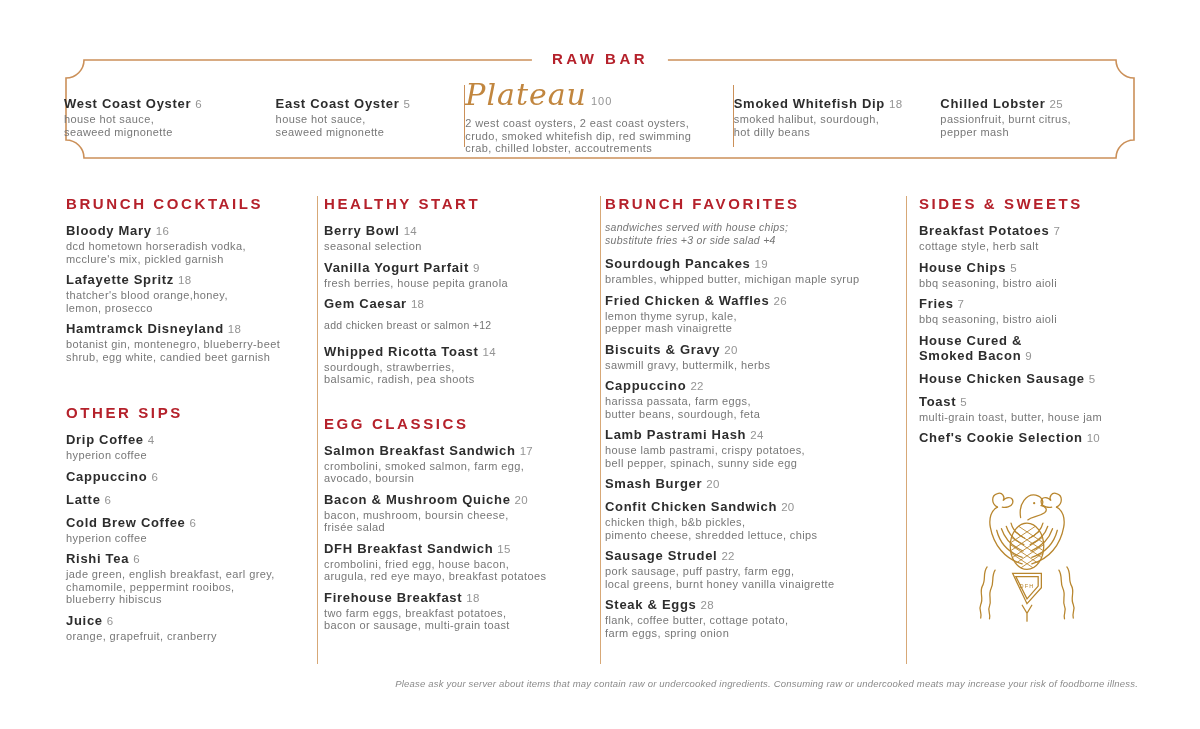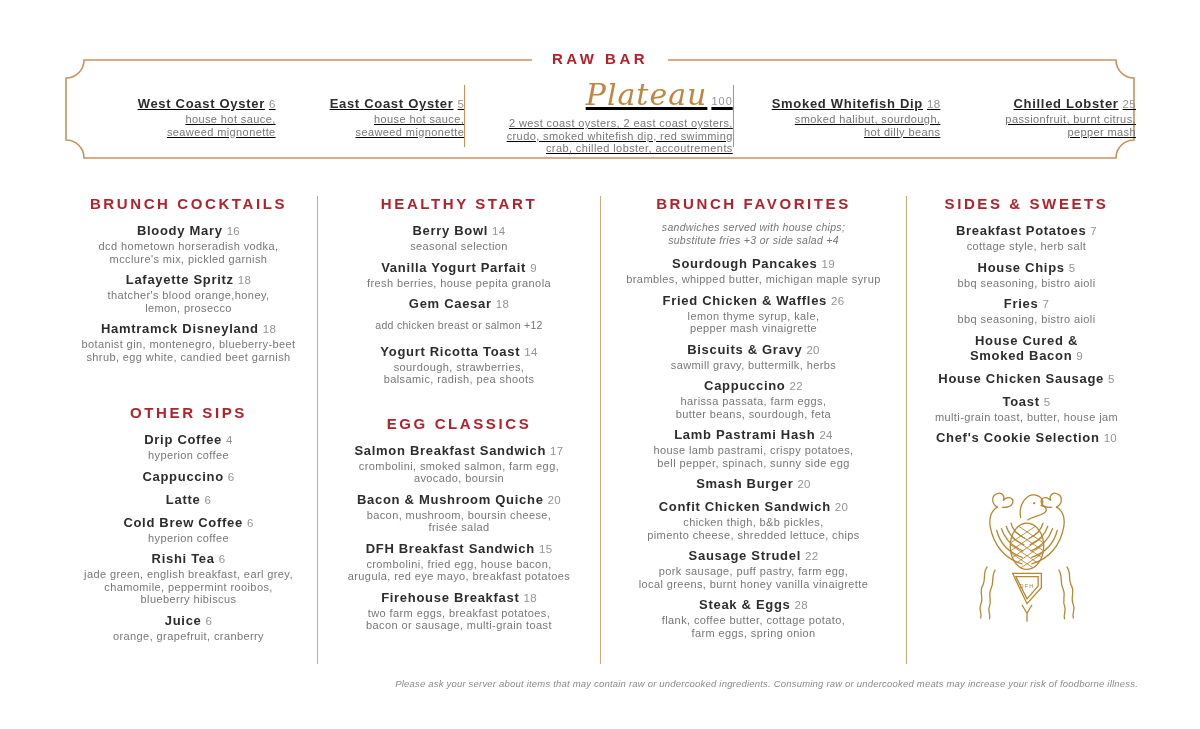--- a/index.html
+++ b/index.html
@@ -6,42 +6,42 @@
     font-family:"Liberation Sans", sans-serif;-webkit-font-smoothing:antialiased;}
   .page{position:relative;width:1200px;height:594px;background:#fff;}
 
   
   .rawbar{position:absolute;left:64px;top:58px;width:1072px;height:102px;}
   .rawbar .frame{position:absolute;left:0;top:0;width:100%;height:100%;}
   .rawbar-title{position:absolute;left:50%;top:0;transform:translate(-50%,-50%);
     background:#fff;padding:0 20px;color:#b5212b;font-weight:bold;font-size:15px;
     letter-spacing:3.5px;white-space:nowrap;}
   .rb-cells{position:absolute;left:0;top:0;width:100%;height:100%;display:flex;align-items:flex-start;}
-  .rb-cell{text-align:right;padding-top:38px;box-sizing:border-box;text-decoration:underline;}
+  .rb-cell{text-align:left;padding-top:38px;box-sizing:border-box;}
   .rb-c1{width:212px;}.rb-c2{width:189px;}
   .rb-c3{width:268px;padding-top:22px;}
   .rb-c4{width:207px;}.rb-c5{width:196px;}
   .rb-div{width:1px;height:62px;background:#cb9059;margin-top:27px;flex-shrink:0;}
   .plateau-name{font-family:"DejaVu Serif", serif;font-style:italic;font-size:30px;
     color:#c1863f;line-height:30px;letter-spacing:1px;}
   .plateau-price{font-size:11px;color:#949494;font-style:normal;
     font-family:"Liberation Sans", sans-serif;margin-left:4px;letter-spacing:1px;}
 
   
   .iname{font-size:13px;line-height:15px;font-weight:bold;color:#2d2d2d;
     letter-spacing:0.7px;white-space:pre-line;}
   .pr{font-size:11.5px;color:#949494;font-weight:normal;letter-spacing:0.3px;margin-left:4px;}
   .idesc{font-size:11px;line-height:12.5px;color:#777777;letter-spacing:0.4px;
     white-space:pre-line;margin-top:1px;}
   .item{margin-bottom:7px;}
 
   
   .menugrid{position:absolute;left:60px;top:196px;width:1080px;display:flex;align-items:stretch;}
   .vdiv{width:1px;background:#d7a877;height:468px;flex-shrink:0;}
-  .col{text-align:center;box-sizing:border-box;padding:0 6px;}
+  .col{box-sizing:border-box;padding:0 6px;}
   .col-1{width:257px;}.col-2{width:282px;}.col-3{width:305px;padding:0 4px;}
   .col-4{width:233px;padding-left:12px;}
   h2.sect{font-size:15px;line-height:15px;font-weight:bold;color:#b5212b;
     letter-spacing:2.6px;margin:0 0 12px 0;}
   h2.sect.second-a{margin-top:42px;}
   h2.sect.second-b{margin-top:30px;}
   .subnote{font-size:10.5px;line-height:12.5px;color:#757575;font-style:italic;
     letter-spacing:0.3px;white-space:pre-line;margin:-2px 0 10px 0;}
   .midnote{font-size:10.5px;line-height:12.5px;color:#757575;
     letter-spacing:0.3px;margin:4px 0 12px 0;}
@@ -151,21 +151,21 @@
       </div>
       <div class="item">
         <div class="iname"><span>Vanilla Yogurt Parfait</span><span class="pr">9</span></div>
         <div class="idesc">fresh berries, house pepita granola</div>
       </div>
       <div class="item">
         <div class="iname"><span>Gem Caesar</span><span class="pr">18</span></div>
       </div>
       <div class="midnote">add chicken breast or salmon +12</div>
       <div class="item">
-        <div class="iname"><span>Yogurt Ricotta Toast</span><span class="pr">14</span></div>
+        <div class="iname"><span>Whipped Ricotta Toast</span><span class="pr">14</span></div>
         <div class="idesc">sourdough, strawberries,
 balsamic, radish, pea shoots</div>
       </div>
 
       <h2 class="sect second-b">EGG CLASSICS</h2>
       <div class="item">
         <div class="iname"><span>Salmon Breakfast Sandwich</span><span class="pr">17</span></div>
         <div class="idesc">crombolini, smoked salmon, farm egg,
 avocado, boursin</div>
       </div>

